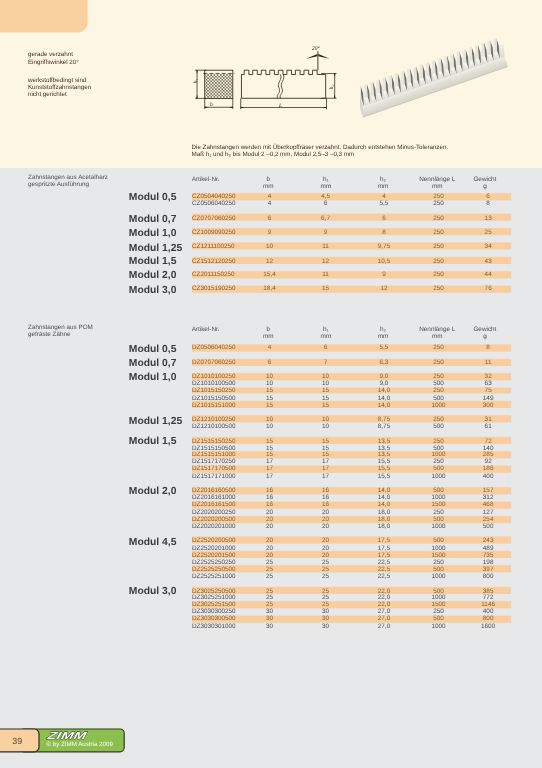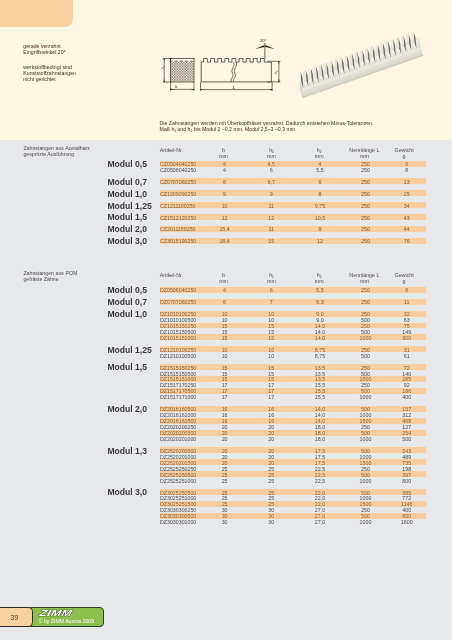--- a/index.html
+++ b/index.html
@@ -488,21 +488,21 @@
         <div class="cell o" style="left:247.1px;width:60px;margin-left:-30px">254</div>
       </div>
 <div class="row " style="top:435.55px">
         <div class="art">DZ2020201000</div>
         <div class="cell" style="left:64.9px;width:60px;margin-left:-30px">20</div>
         <div class="cell" style="left:111.6px;width:60px;margin-left:-30px">20</div>
         <div class="cell" style="left:160.3px;width:60px;margin-left:-30px">18,0</div>
         <div class="cell" style="left:205.8px;width:60px;margin-left:-30px">1000</div>
         <div class="cell" style="left:247.1px;width:60px;margin-left:-30px">500</div>
       </div>
-<div class="modul" style="left:107.4px;top:445.70px">Modul 1,3</div>
+<div class="modul" style="left:107.4px;top:445.70px">Modul 4,5</div>
 <div class="row st" style="top:447.45px">
         <div class="art o">DZ2520200500</div>
         <div class="cell o" style="left:64.9px;width:60px;margin-left:-30px">20</div>
         <div class="cell o" style="left:111.6px;width:60px;margin-left:-30px">20</div>
         <div class="cell o" style="left:160.3px;width:60px;margin-left:-30px">17,5</div>
         <div class="cell o" style="left:205.8px;width:60px;margin-left:-30px">500</div>
         <div class="cell o" style="left:247.1px;width:60px;margin-left:-30px">243</div>
       </div>
 <div class="row " style="top:453.40px">
         <div class="art">DZ2520201000</div>

